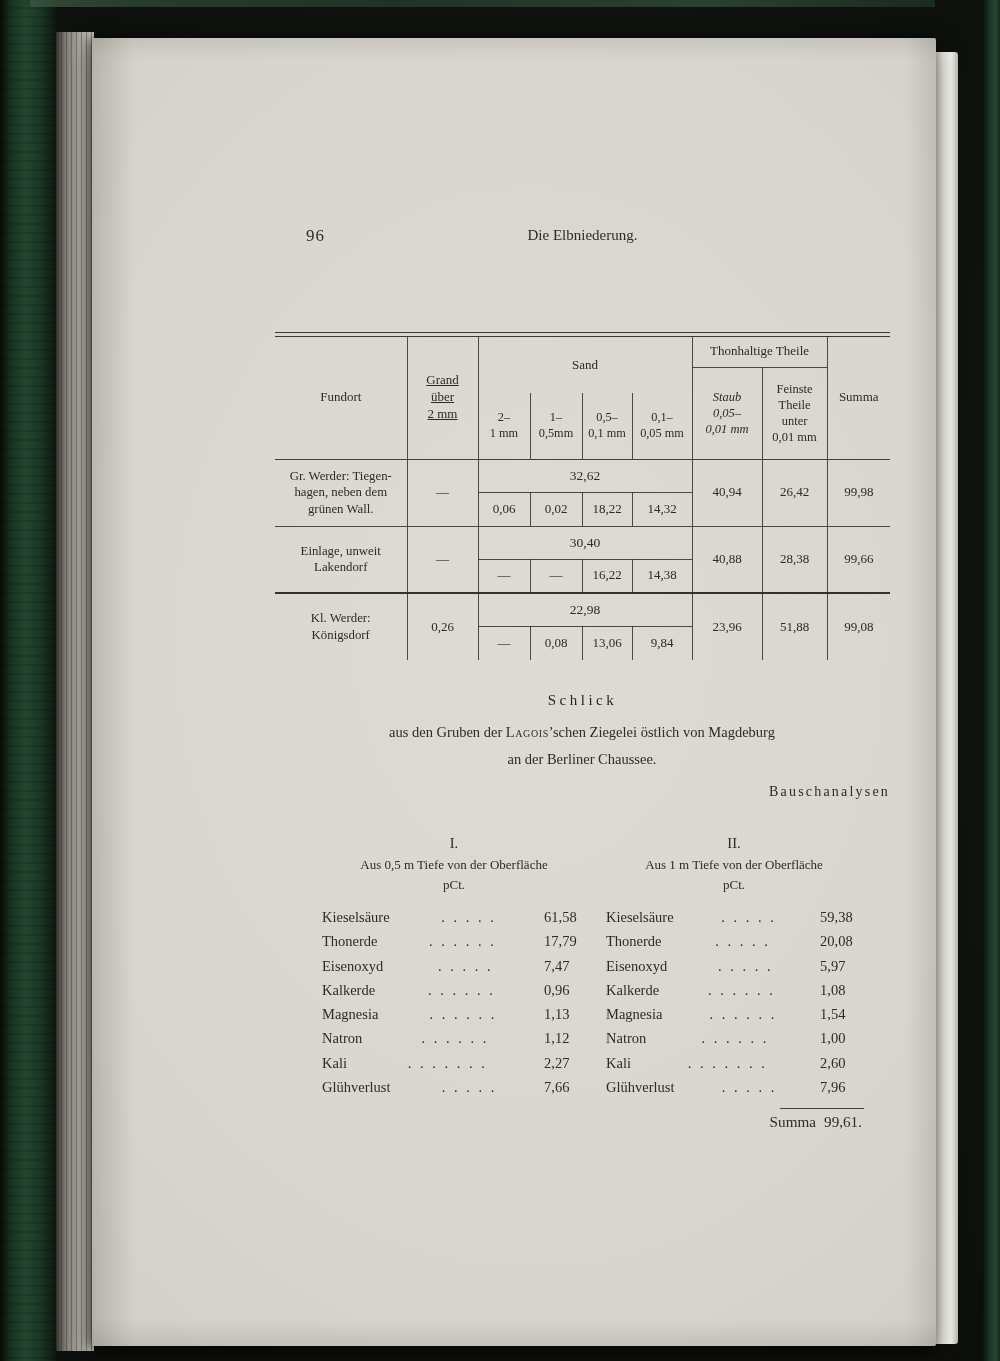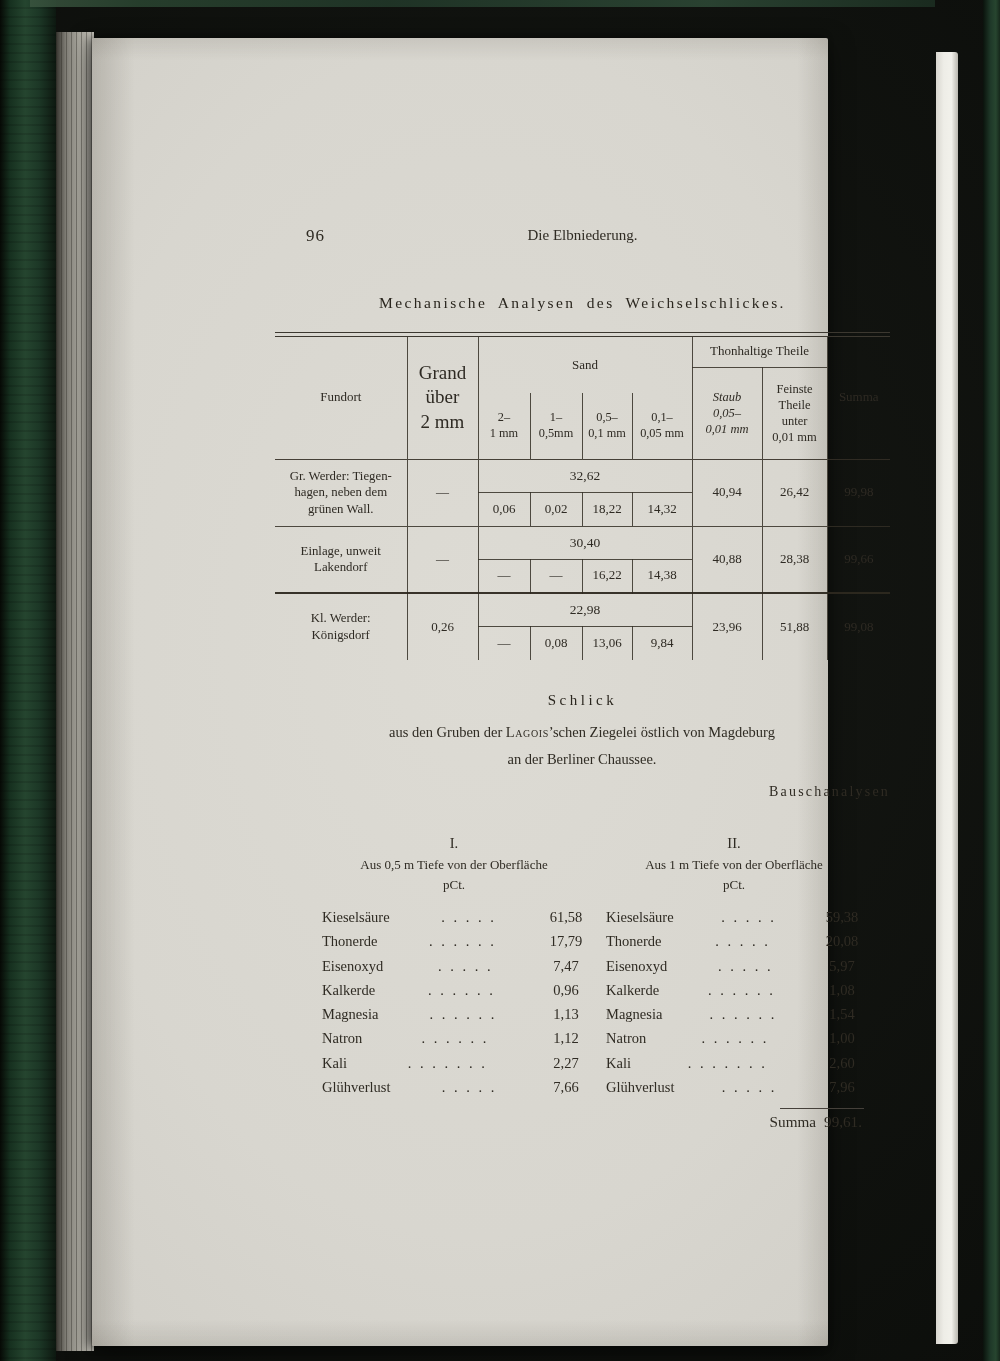--- a/index.html
+++ b/index.html
@@ -23,21 +23,21 @@
   .page-stack::after { content:""; position:absolute; inset:0;
     background: repeating-linear-gradient(90deg, rgba(40,38,32,.38) 0 1px, rgba(0,0,0,0) 1px 5px); }
   .book-top { position:absolute; left:30px; top:0; width:905px; height:7px; opacity:.85;
     background: linear-gradient(90deg, #3a543f, #2a4531 12%, #22392a 40%, #2e4a37 75%, #1c2f22 100%); }
   .next-page { position:absolute; left:936px; top:52px; height:1292px; width:22px; border-radius:0 3px 3px 0;
     background: linear-gradient(90deg, #d8d6cf 0%, #eeede7 35%, #f2f1eb 70%, #b9b7af 100%); }
   .cover-right { position:absolute; right:0; top:0; bottom:0; width:17px;
     background: linear-gradient(90deg, #0a120c, #1f3929 45%, #27452f 75%, #16271b 100%); }
 
   
-  .page { position:absolute; left:92px; top:38px; width:736px; height:1308px; border-radius:2px; z-index:5;
+  .page { position:absolute; left:92px; top:38px; width:844px; height:1308px; border-radius:2px; z-index:5;
     background: radial-gradient(115% 95% at 52% 46%, #dddbd4 0%, #d8d6cf 48%, #d0cec7 78%, #c2c0b9 97%);
     box-shadow: -4px 0 10px rgba(0,0,0,.45), 0 8px 24px rgba(0,0,0,.5); }
   .page::before { content:""; position:absolute; inset:0; border-radius:2px; pointer-events:none;
     background:
       linear-gradient(90deg, rgba(66,60,48,.20), rgba(66,60,48,0) 42px),
       linear-gradient(270deg, rgba(66,60,48,.14), rgba(66,60,48,0) 30px),
       linear-gradient(0deg, rgba(66,60,48,.12), rgba(66,60,48,0) 26px),
       linear-gradient(180deg, rgba(66,60,48,.10), rgba(66,60,48,0) 22px); }
 
   
@@ -54,21 +54,21 @@
   .mech-table { position:absolute; left:183px; top:299px; width:615px;
     border-collapse:collapse; table-layout:fixed; font-size:13px; color:#2e2a23; }
   .mech-table th, .mech-table td { font-weight:normal; text-align:center; vertical-align:middle;
     white-space:pre-line; padding:1px 2px; line-height:1.3; }
   .bl { border-left:1px solid rgba(52,47,38,.85); }
   .mech-table thead { border-bottom:1.2px solid rgba(52,47,38,.9); }
   .mech-table tbody.grp { border-top:1px solid rgba(52,47,38,.85); }
   .mech-table tbody.heavy { border-top:2px solid rgba(46,41,32,.95); }
   .cell-thon { border-bottom:1px solid rgba(52,47,38,.85); }
   .cell-sandsum { border-bottom:1px solid rgba(52,47,38,.85); font-size:13.5px; }
-  .cell-grand-h { line-height:2.6; font-size:19px; }
+  .cell-grand-h { line-height:2.6; font-size:13px;text-decoration:underline; }
   .cell-staub { line-height:1.75; font-size:12.5px;font-style:italic; }
   .cell-feinste { line-height:1.4; font-size:12.5px; }
   .rng { font-size:12.3px; line-height:1.45; }
   .cell-fundort { text-align:left; padding-left:4px; font-size:12.8px; line-height:1.45; }
   .cell-fundort.center { text-align:center; padding-left:2px; }
   .vt { vertical-align:top; padding-top:7px; }
   tr.h1 { height:30px; } tr.h2 { height:26px; } tr.h3 { height:66px; }
   tr.ra { height:33px; } tr.rb { height:34px; }
 
   
@@ -85,21 +85,21 @@
   
   .an-col { position:absolute; top:797px; }
   .an-col-1 { left:228px; width:268px; }
   .an-col-2 { left:512px; width:260px; }
   .an-numeral { text-align:center; font-size:14.5px; height:22px; }
   .an-caption { text-align:center; font-size:13px; height:20px; white-space:nowrap; }
   .an-unit { text-align:center; font-size:13px; height:20px; margin-bottom:8px; }
   .an-item { display:flex; align-items:baseline; line-height:24.3px; font-size:14.5px; padding-left:2px; }
   .an-dots { flex:1; overflow:hidden; white-space:nowrap; text-align:center;
     letter-spacing:2.5px; padding:0 4px 0 8px; }
-  .an-value { text-align:center; min-width:44px; }
+  .an-value { text-align:left; min-width:44px; }
   .an-summa { margin-top:9px; padding-top:5px; padding-right:2px; text-align:right;
     font-size:15.2px; position:relative; }
   .an-summa::before { content:""; position:absolute; right:0; top:0; width:84px;
     border-top:1.2px solid #45403a; }
   .an-summa .val { margin-left:8px; }
 </style>
 </head>
 <body>
 
 <div class="scene">
@@ -107,21 +107,20 @@
   <div class="page-stack"></div>
   <div class="book-top"></div>
   <div class="next-page"></div>
   <div class="cover-right"></div>
 
   <div class="page">
 
     <div class="page-number">96</div>
     <div class="running-title">Die Elbniederung.</div>
 
-    <div class="main-title">Mechanische Analysen des Weichselschlickes.</div>
 
     <div class="toprule"></div>
     <table class="mech-table">
       <colgroup>
         <col style="width:132px">
           <col style="width:71px">
         <col style="width:52px">
           <col style="width:52px">
           <col style="width:50px">
           <col style="width:60px">

